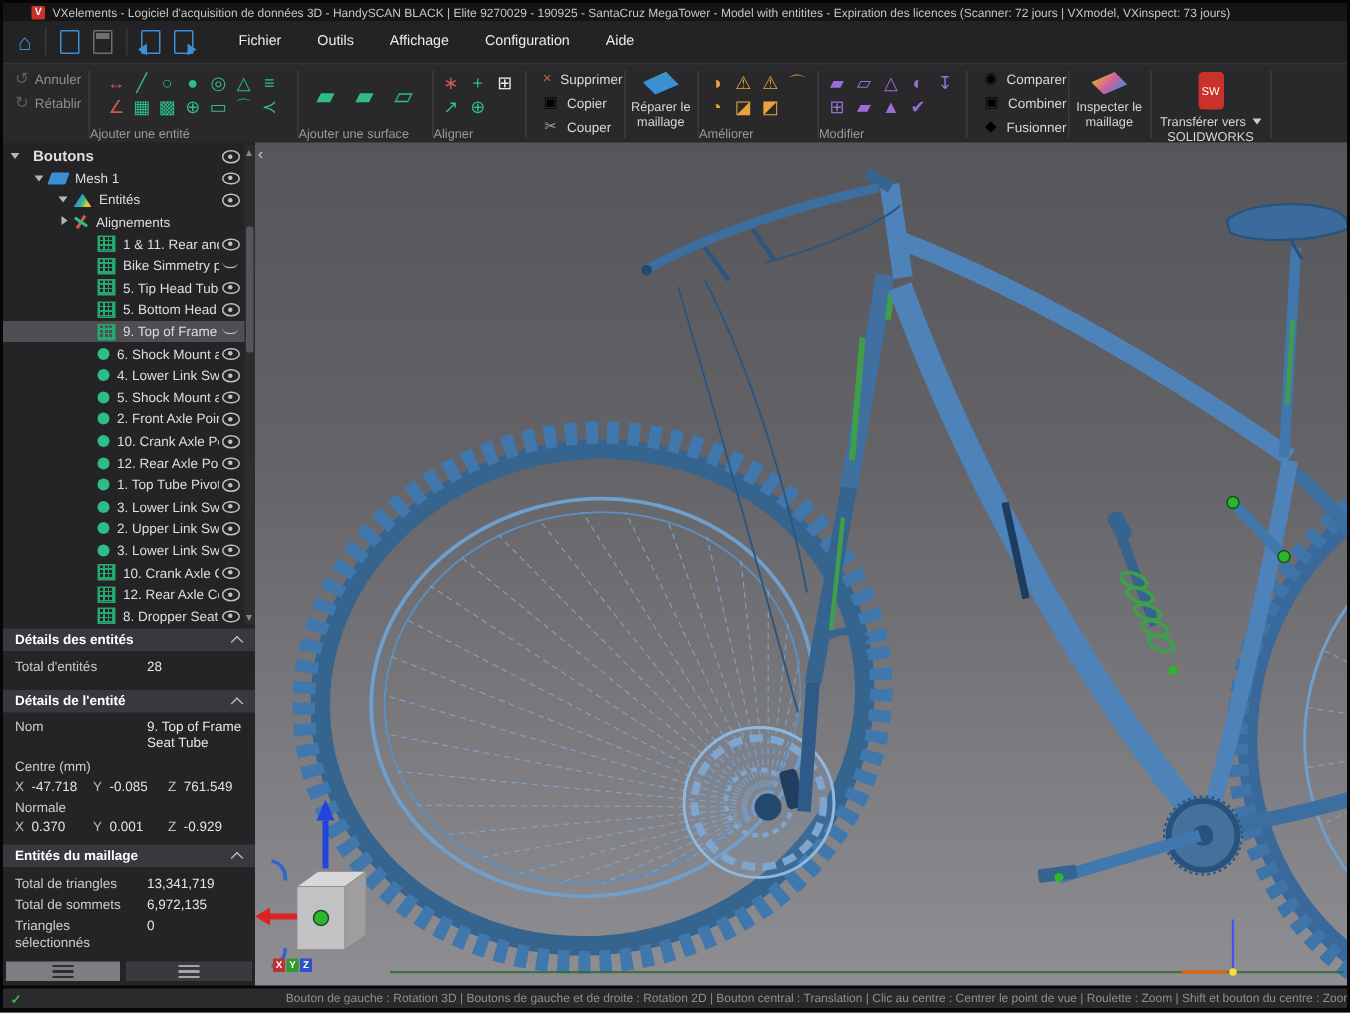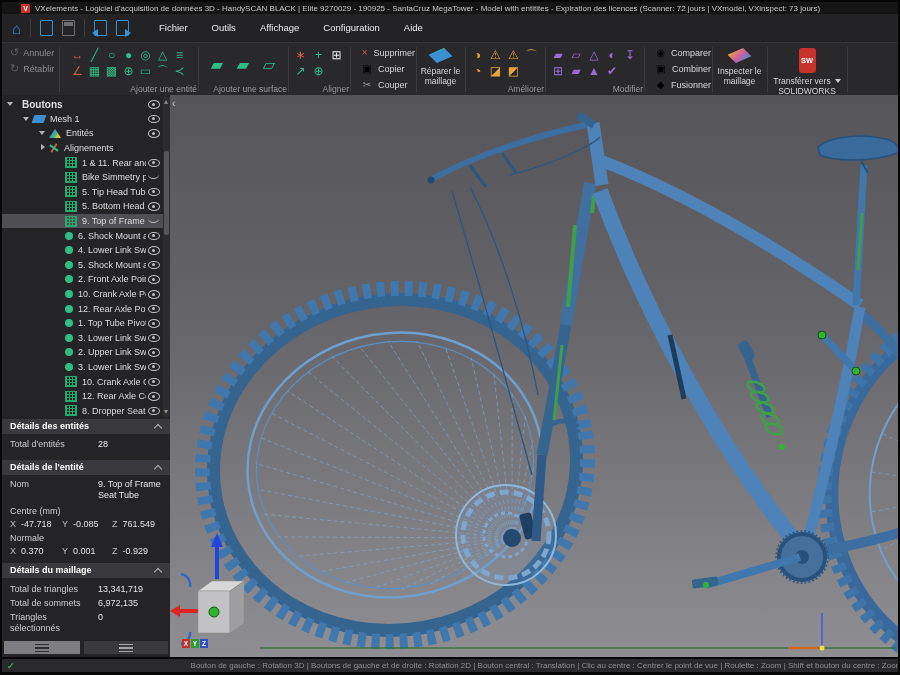--- a/index.html
+++ b/index.html
@@ -22,40 +22,40 @@
   .i-doc.gray::before{content:"";position:absolute;left:1px;top:1px;right:1px;height:4px;background:#6f6f72}
   .i-doc.arr-in::after{content:"";position:absolute;left:-3px;bottom:-2px;
       border-top:4px solid transparent;border-bottom:4px solid transparent;border-right:6px solid #3b8fd4}
   .i-doc.arr-out::after{content:"";position:absolute;right:-3px;bottom:-2px;
       border-top:4px solid transparent;border-bottom:4px solid transparent;border-left:6px solid #3b8fd4}
   .menus{display:flex;align-items:flex-end;margin-left:8px}
   .menu-item{color:#ececec;font-size:9.5px;padding:0 12px;line-height:28px}
   
   .ribbon{position:absolute;left:2px;top:42px;right:2px;height:53px;background:#29292c;border-top:1px solid #333}
   .rgroup{position:absolute;top:0;height:53px}
-  .glabel{position:absolute;bottom:2px;left:0;right:0;text-align:right;font-size:8.5px;color:#9a9a9a;white-space:nowrap}
+  .glabel{position:absolute;bottom:2px;left:0;right:0;text-align:left;font-size:8.5px;color:#9a9a9a;white-space:nowrap}
   .rsep{position:absolute;top:4px;height:45px;width:1px;background:#3c3c3f}
   .ugline{display:flex;align-items:center;gap:4px;color:#8e8e8e;font-size:9px;padding:3px 0 0 8px}
   .ugline .uic{color:#5e5e5e;font-size:11px}
   .icon-grid{display:grid;justify-content:center;padding-top:4px}
   .ric{width:17px;height:16px;font-size:12px;line-height:16px;text-align:center;color:#2ebd85}
   .big-ric{width:26px;font-size:16px;height:28px;line-height:28px}
   .c-red{color:#d05a4a}.c-gray{color:#9a9a9a}.c-white{color:#e8e8e8}
   .improve .ric{color:#e8a33d}
   .modify .ric{color:#9a6fd4}
   .rbtn{display:flex;align-items:center;gap:5px;height:16px;padding-left:10px}
   .bic{width:12px;font-size:10px;line-height:14px;text-align:center}
   .blabel{color:#d8d8d8;font-size:9px;white-space:nowrap}
   .bigbtn{position:absolute;inset:0;display:flex;flex-direction:column;align-items:center;padding-top:5px}
   .bigbtn .bb-label{color:#d6d6d6;font-size:8.5px;line-height:10px;text-align:center;margin-top:3px;white-space:nowrap}
   .i-repair{width:24px;height:15px;background:#3b8fd4;clip-path:polygon(0 45%,65% 0,100% 55%,35% 100%);position:relative}
   .i-repair::after{content:"";position:absolute;left:2px;top:-2px;width:14px;height:5px;background:#2ebd85;transform:rotate(-18deg)}
   .i-inspect{width:24px;height:15px;background:linear-gradient(135deg,#e8a33d 15%,#cf5fa0 50%,#3b8fd4 85%);
              clip-path:polygon(0 45%,65% 0,100% 55%,35% 100%)}
-  .i-sw{width:17px;height:35px;background:#c9312b;border-radius:3px;color:#fff;font-size:7.5px;font-weight:bold;
+  .i-sw{width:17px;height:35px;background:#c9312b;border-radius:3px;color:#fff;font-size:7.5px;font-weight:normal;
         display:flex;align-items:center;justify-content:center}
   .transfer-line{display:flex;align-items:center}
   .caret{display:inline-block;border-left:3.5px solid transparent;border-right:3.5px solid transparent;
          border-top:4px solid #cccccc;margin-left:4px}
   
   .sidebar{position:absolute;left:2px;top:95px;width:168px;height:562px;background:#242427;overflow:hidden}
   .tree{position:absolute;left:0;top:2px;width:168px;height:322px;overflow:hidden}
   .trow{height:14.6px;display:flex;align-items:center;font-size:9px;color:#dedede;position:relative;padding-right:24px}
   .trow.bold{font-weight:bold;font-size:10px}
   .trow.selected{background:#4e4e53}
@@ -548,21 +548,21 @@
       <span class="cy">
           <span class="axl">Y</span>
           <span>0.001</span>
         </span>
       <span class="cz">
           <span class="axl">Z</span>
           <span>-0.929</span>
         </span>
     </div>
 
-    <div class="phead" style="top:468px">Détails du maillage</div>
+    <div class="phead" style="top:468px">Entités du maillage</div>
     <div class="drow" style="top:489px">
       <span class="dlabel">Total de triangles</span>
       <span class="dvalue">13,341,719</span>
     </div>
     <div class="drow" style="top:503px">
       <span class="dlabel">Total de sommets</span>
       <span class="dvalue">6,972,135</span>
     </div>
     <div class="drow" style="top:517px">
       <span class="dlabel" style="line-height:11px">Triangles sélectionnés</span>

